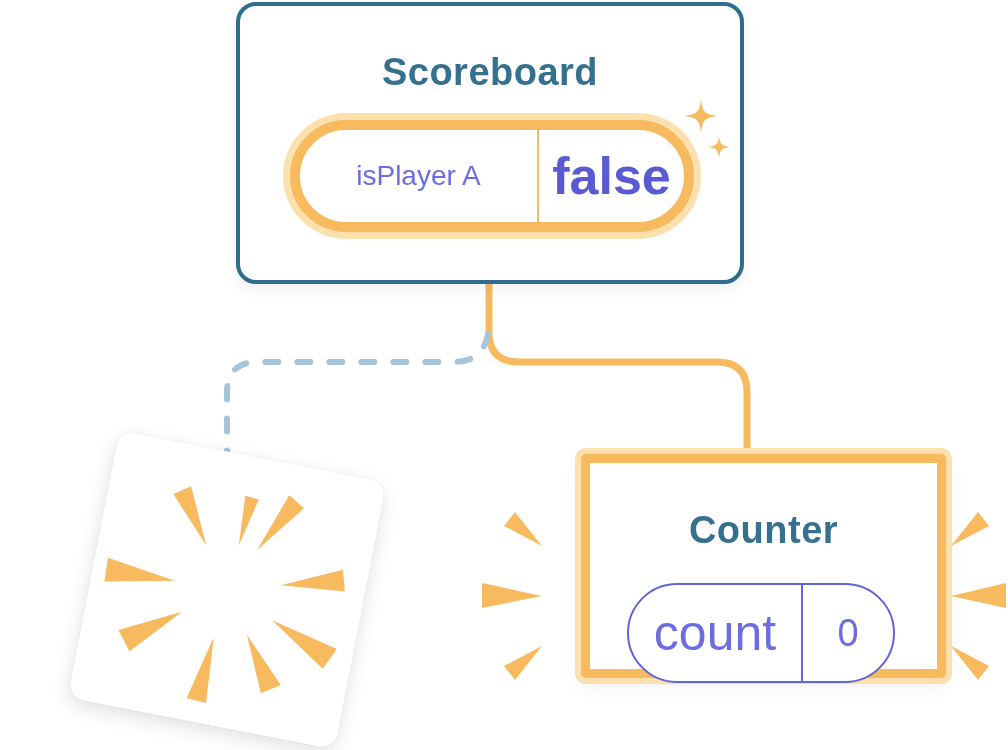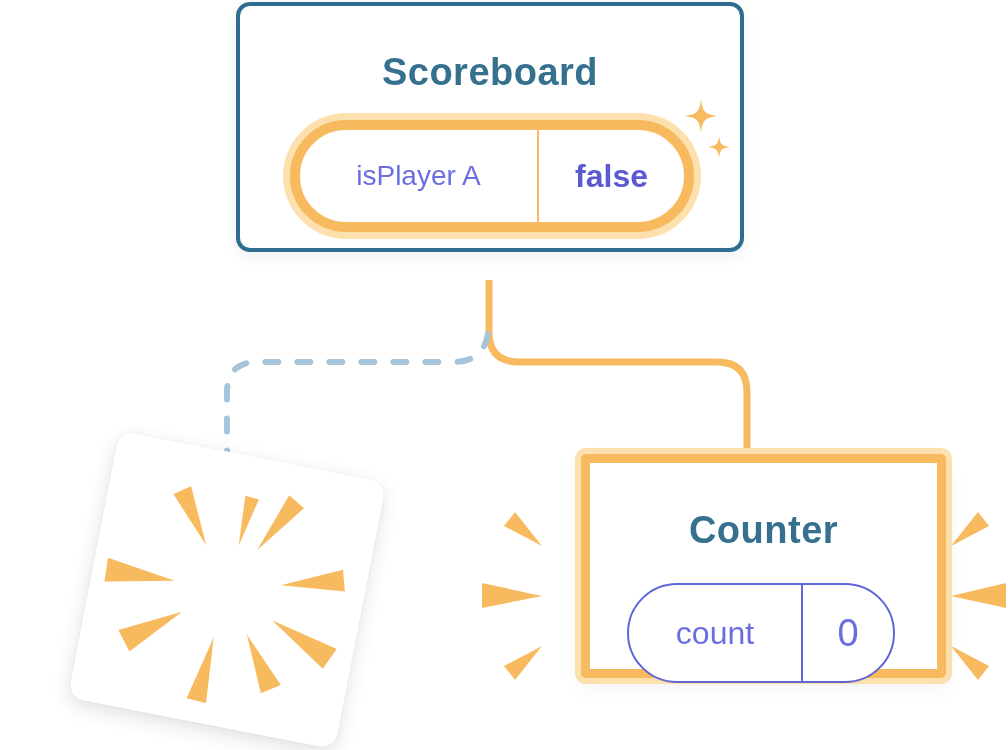--- a/index.html
+++ b/index.html
@@ -25,43 +25,43 @@
   .connector-orange{fill:none;stroke:var(--orange);stroke-width:7;stroke-linecap:butt;}
   .connector-dashed{fill:none;stroke:var(--dashed-blue);stroke-width:6;stroke-linecap:round;stroke-dasharray:13 19;}
   .wedge{fill:var(--orange);}
   .sparkle{fill:var(--orange);}
 
   .card{position:absolute;background:var(--card-bg);z-index:3;}
   .card-title{position:absolute;left:0;width:100%;text-align:center;
     font-size:38px;font-weight:bold;line-height:40px;color:var(--teal-text);letter-spacing:0.5px;}
 
   
-  .scoreboard{left:236px;top:2px;width:508px;height:250px;
-    border:4px solid var(--teal-border);border-radius:14px;
+  .scoreboard{left:236px;top:2px;width:508px;height:282px;
+    border:4px solid var(--teal-border);border-radius:20px;
     box-shadow:0 5px 14px rgba(50,70,90,.08);}
   .scoreboard .card-title{top:46px;}
   .state-pill-orange{position:absolute;left:50px;top:114px;width:404px;height:112px;
     background:var(--card-bg);border:10px solid var(--orange);border-radius:60px;
     box-shadow:0 0 0 7px var(--orange-light);
     display:flex;align-items:stretch;overflow:hidden;}
   .state-pill-orange .cell{display:flex;align-items:center;justify-content:center;}
   .state-pill-orange .cell.key{flex:0 0 237px;font-size:28px;color:var(--purple-text);}
   .state-pill-orange .divider{flex:0 0 2px;background:var(--orange);}
-  .state-pill-orange .cell.value{flex:1;font-size:32px;font-weight:bold;color:var(--purple-bold);}
+  .state-pill-orange .cell.value{flex:1;font-size:52px;font-weight:bold;color:var(--purple-bold);}
 
   
   .counter{left:581px;top:454px;width:365px;height:224px;
     border:9px solid var(--orange);border-radius:5px;
     box-shadow:0 0 0 6px var(--orange-light), 0 8px 20px rgba(50,70,90,.08);}
   .counter .card-title{top:47px;}
   .state-pill-purple{position:absolute;left:37px;top:120px;width:268px;height:100px;
     background:var(--card-bg);border:2px solid var(--purple-outline);border-radius:52px;
     display:flex;align-items:stretch;overflow:hidden;}
   .state-pill-purple .cell{display:flex;align-items:center;justify-content:center;}
-  .state-pill-purple .cell.key{flex:0 0 172px;font-size:32px;color:var(--purple-text);}
+  .state-pill-purple .cell.key{flex:0 0 172px;font-size:50px;color:var(--purple-text);}
   .state-pill-purple .divider{flex:0 0 2px;background:var(--purple-outline);}
   .state-pill-purple .cell.value{flex:1;font-size:38px;color:var(--purple-text);}
 
   
   .poof-square{position:absolute;left:91px;top:454px;width:272px;height:272px;
     background:var(--card-bg);border-radius:16px;z-index:2;
     transform:rotate(11deg);
     box-shadow:0 6px 18px rgba(50,70,90,.16), 0 0 0 1px rgba(50,70,90,.03);}
   .poof-square svg{position:absolute;left:0;top:0;width:272px;height:272px;}
 </style>

